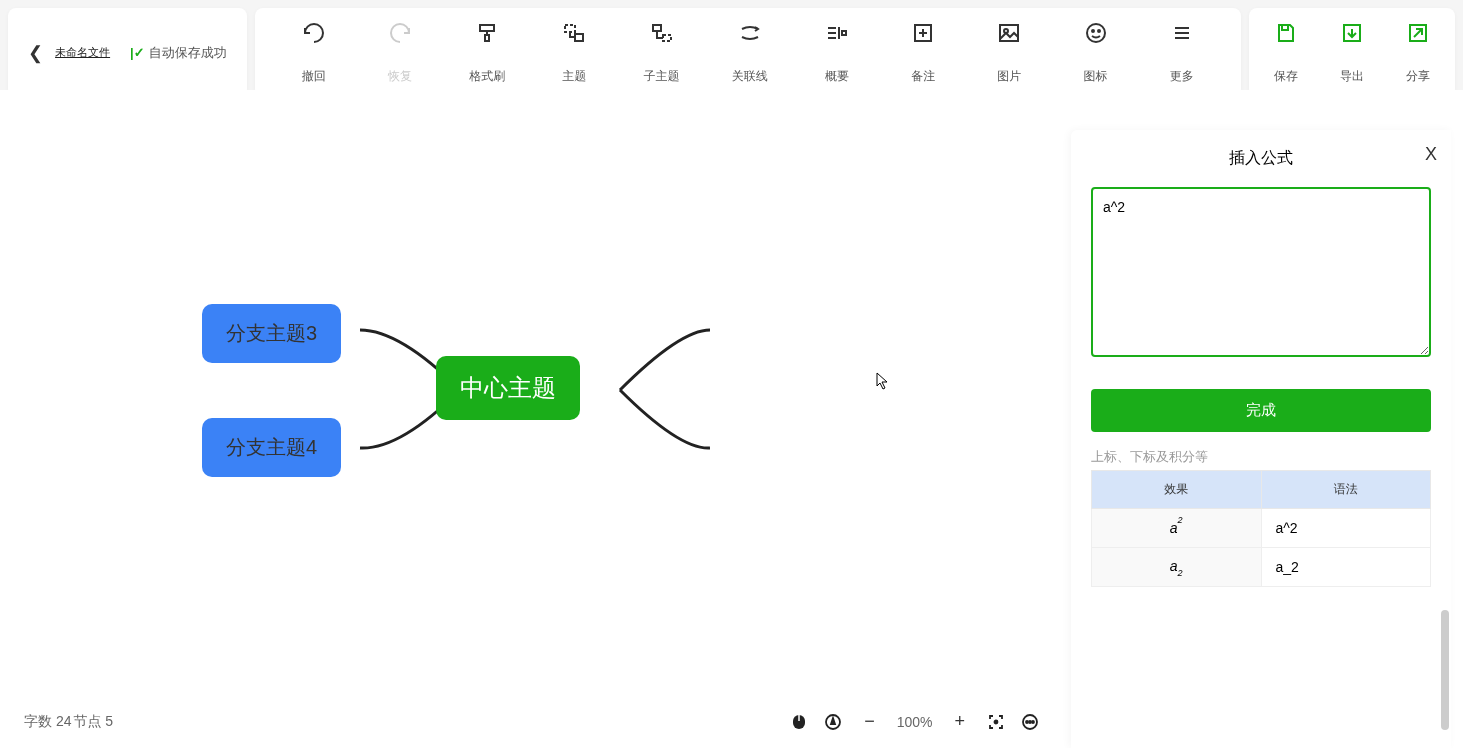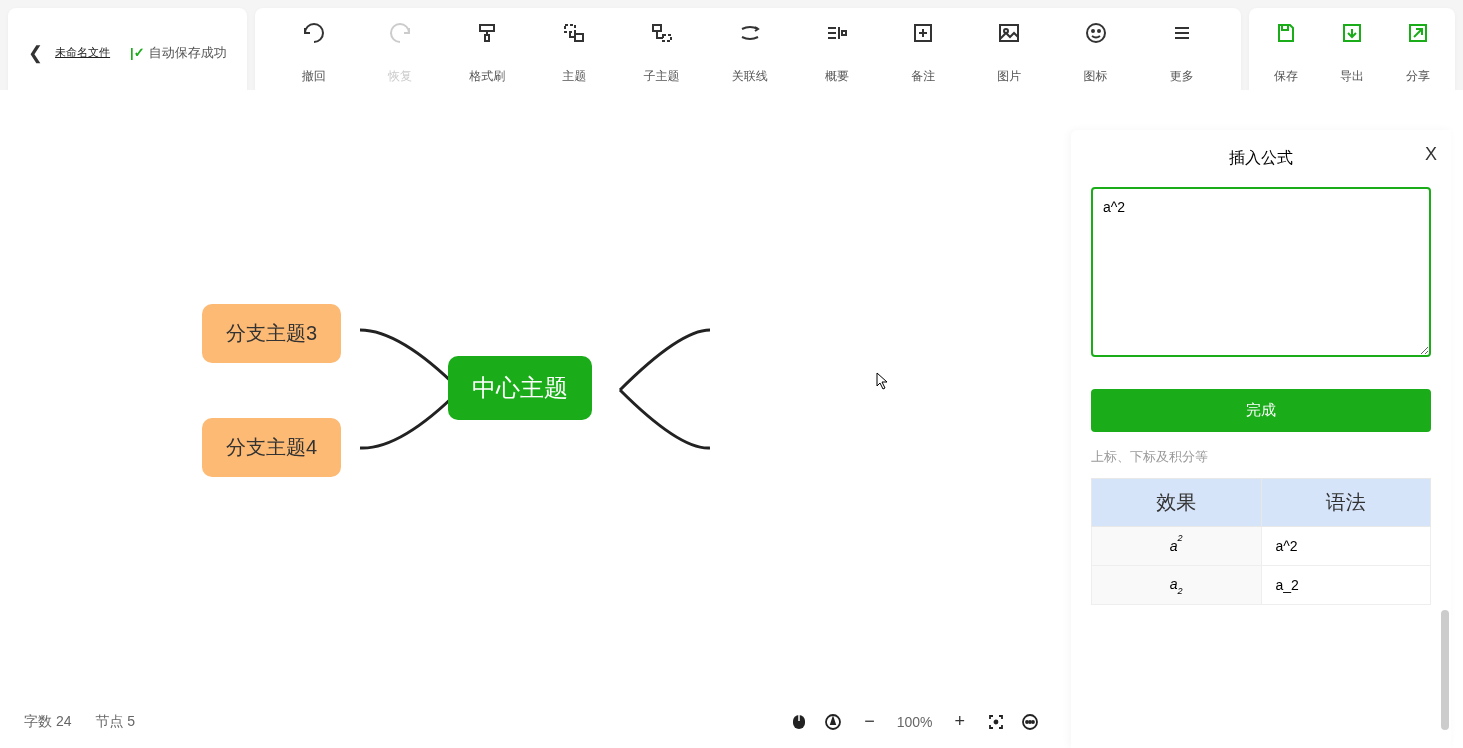--- a/index.html
+++ b/index.html
@@ -23,45 +23,45 @@
 
 .toolbar-right { padding: 8px 12px; gap: 16px; }
 
 
 .canvas-area { position: absolute; top: 90px; left: 0; right: 0; bottom: 0; background: #fff; }
 
 
 .mind-svg { position: absolute; top: 0; left: 0; width: 100%; height: 100%; pointer-events: none; }
 .node { position: absolute; border-radius: 10px; padding: 16px 24px; font-size: 20px; cursor: pointer; display: flex; align-items: center; }
 .node.center { background: #1aad19; color: #fff; font-size: 24px; font-weight: 500;}
-.node.branch { background: #fdba74; color: #333; }
+.node.branch { background: #3b82f6; color: #333; }
 .node.selected { background: #fff; border: 2px solid #5bb9f0; }
 .formula { font-style: italic; font-family: "Times New Roman", serif; position: relative; }
 .formula sup { font-size: 0.65em; position: relative; top: -4px; }
 .formula sub { font-size: 0.65em; position: relative; bottom: -2px; }
 
 
 .side-panel { position: absolute; top: 130px; right: 12px; width: 380px; bottom: 0; background: #fff; box-shadow: -2px 0 8px rgba(0,0,0,0.04); border-radius: 6px 0 0 0; display: flex; flex-direction: column; }
 .panel-header { display: flex; align-items: flex-end; justify-content: center; padding: 18px; position: relative; font-size: 16px; }
 .panel-close { position: absolute; right: 14px; top: 14px; font-size: 18px; cursor: pointer; color: #333; }
 .panel-body { padding: 0 20px; flex: 1; overflow-y: auto; }
 .formula-input { width: 100%; height: 170px; border: 2px solid #1aad19; border-radius: 4px; padding: 10px; font-size: 14px; resize: both; outline: none; }
 .done-btn { width: 100%; background: #1aad19; color: #fff; border: none; border-radius: 4px; padding: 12px; font-size: 15px; margin-top: 28px; cursor: pointer; }
 .cheatsheet-header { display: flex; align-items: center; justify-content: space-between; margin-top: 50px; font-size: 16px; }
 .cheatsheet-header .expand { font-size: 14px; cursor: pointer; }
 .view-more { color: #1aad19; font-size: 13px; cursor: pointer; }
-.cheat-subtitle { color: #999; font-size: 13px; margin-top: 16px; margin-bottom: 12px; }
+.cheat-subtitle { color: #999; font-size: 13px; margin-top: 16px; margin-bottom: 4px; }
 .cheat-table { width: 100%; border-collapse: collapse; }
-.cheat-table th { background: #d6e4f9; padding: 10px; font-weight: normal; font-size: 20px; color: #333; border: 1px solid #e8e8e8; margin-left: 25px; }
+.cheat-table th { background: #d6e4f9; padding: 10px; font-weight: normal; font-size: 12px; color: #333; border: 1px solid #e8e8e8; margin-left: 25px; }
 .cheat-table td { border: 1px solid #eee; padding: 10px 14px; font-size: 14px; }
 .cheat-table td:first-child { background: #f9f9f9; text-align: center; width: 50%; }
 
 
 .statusbar { position: absolute; bottom: 0; left: 0; right: 400px; display: flex; align-items: center; justify-content: space-between; padding: 14px 24px; font-size: 14px; color: #666; background: #fff; }
-.statusbar .left { display: flex; gap: 24px; }
+.statusbar .left { display: flex; gap: 2px; }
 .statusbar .right { display: flex; align-items: center; gap: 16px; }
 .zoom-ctrl { cursor: pointer; font-size: 18px; color: #333; user-select: none; padding: 2px 6px; }
 .status-icon { width: 18px; height: 18px; display: inline-flex; align-items: center; justify-content: center; cursor: pointer; }
 
 
 .cursor { position: absolute; }
 
 
 .panel-scrollbar { position: absolute; right: 2px; top: 480px; width: 8px; height: 120px; background: #ccc; border-radius: 4px; }
 </style>
@@ -225,21 +225,21 @@
 </div>
 
 <div class="canvas-area">
   <svg class="mind-svg">
     <path d="M460 300 Q400 240 360 240" stroke="#222" stroke-width="3" fill="none"></path>
     <path d="M460 300 Q400 360 360 358" stroke="#222" stroke-width="3" fill="none"></path>
     <path d="M620 300 Q680 240 710 240" stroke="#222" stroke-width="3" fill="none"></path>
     <path d="M620 300 Q680 360 710 358" stroke="#222" stroke-width="3" fill="none"></path>
   </svg>
 
-  <div class="node center" style="left:448px; top:266px;align-items:flex-end;">
+  <div class="node center" style="left:436px; top:266px;align-items:flex-end;">
     <span>中心主题</span>
   </div>
   <div class="node branch" style="left:202px; top:214px;">
     <span>分支主题3</span>
   </div>
   <div class="node branch" style="left:202px; top:328px;">
     <span>分支主题4</span>
   </div>
 
   <svg class="cursor" style="left:876px; top:282px;" width="14" height="18">

